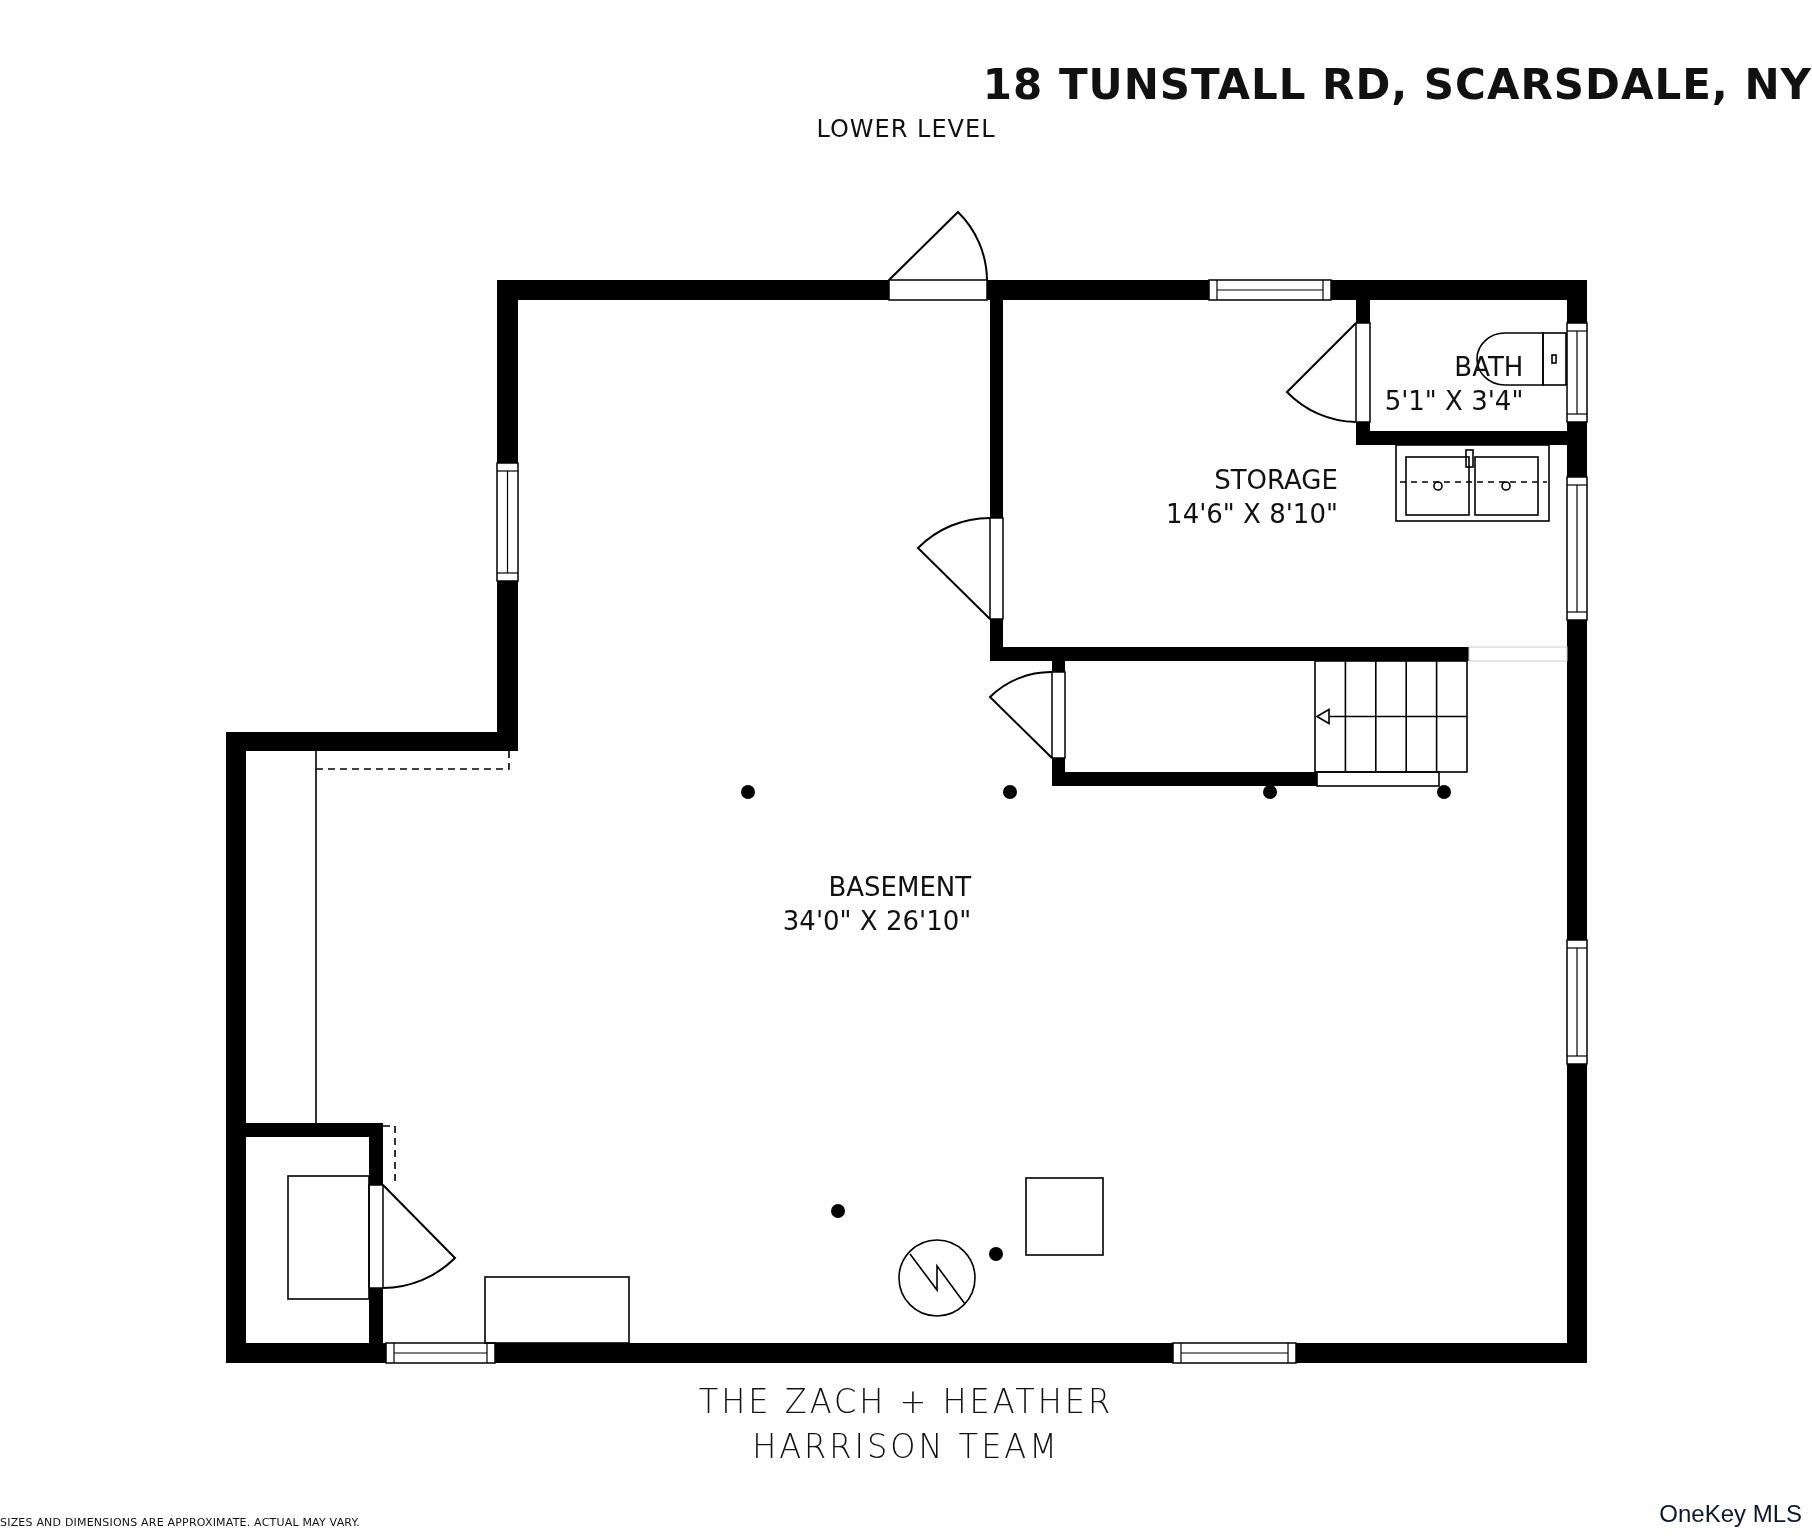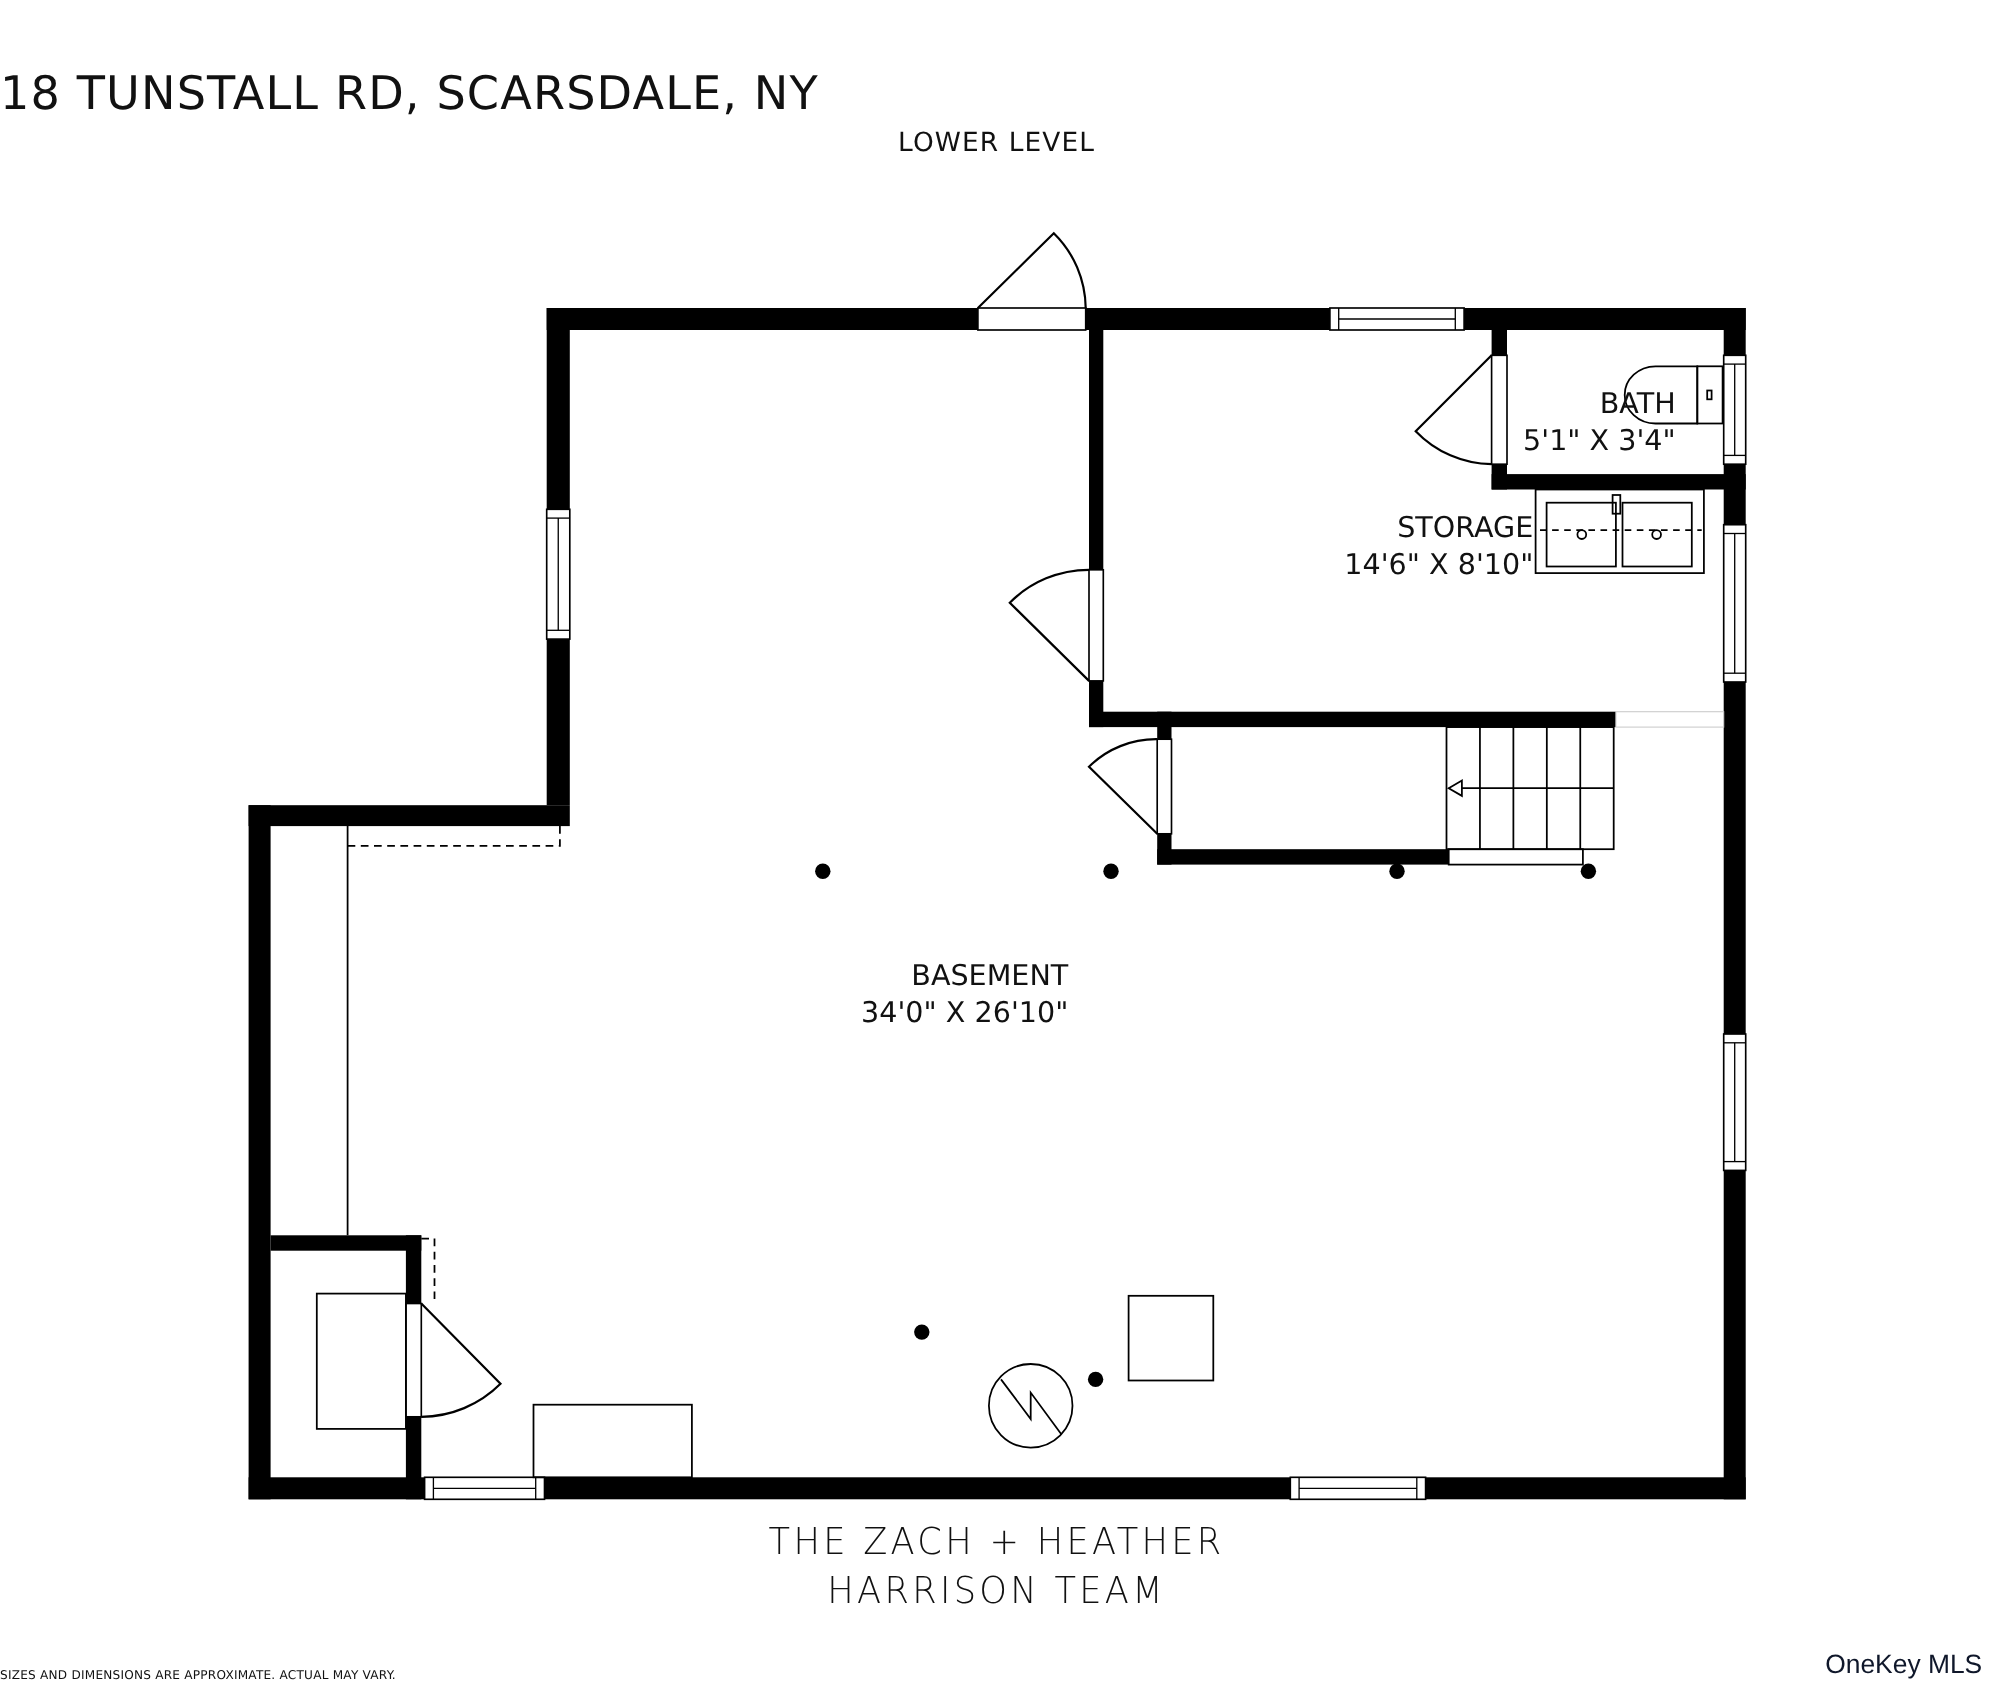--- a/index.html
+++ b/index.html
@@ -1,17 +1,17 @@
 <!DOCTYPE html>
 <html><head>
 <meta charset="utf-8">
 <style>
   html, body { margin: 0; padding: 0; background: #ffffff; }
   body { width: 1812px; height: 1536px; position: relative; overflow: hidden; font-family: "DejaVu Sans", sans-serif; color: #111; }
-  .title { position: absolute; left: 0; width: 1812px; top: 62px; text-align: left; font-size: 42px; letter-spacing: 1px; line-height: 46px; }
+  .title { position: absolute; left: 0; width: 1812px; top: 62px; text-align: right; font-size: 42px; letter-spacing: 1px; line-height: 46px; font-weight: bold; }
   .subtitle { position: absolute; left: 0; width: 1812px; top: 112px; text-align: center; font-size: 24px; letter-spacing: 1px; line-height: 34px; }
   .room-label { position: absolute; text-align: right; font-size: 26px; line-height: 34px; white-space: nowrap; transform: translateX(-50%); }
   .team1, .team2 { position: absolute; left: 0; width: 1812px; text-align: center; font-family: "DejaVu Sans", sans-serif; font-weight: 300; font-size: 32px; letter-spacing: 3px; transform: scaleY(1.05); }
   .team1 { top: 1382px; }
   .team2 { top: 1427px; }
   .disclaimer { position: absolute; left: 0; width: 1812px; top: 1482px; font-size: 11px; letter-spacing: 0.2px; margin-top: 34px; }
   .watermark { position: absolute; right: 10px; bottom: 8px; font-family: "Liberation Sans", sans-serif; font-size: 24px; color: #0f172a; }
   svg.plan { position: absolute; left: 0; top: 0; }
 </style>
 </head>
@@ -131,21 +131,21 @@
       <circle cx="996" cy="1254" r="7"></circle>
     </g>
 
   <rect x="1469" y="647" width="98" height="14" fill="none" stroke="#ccc" stroke-width="1"></rect>
 </svg>
 
 <div class="room-label" style="left:877px; top:870px;">
   <div>BASEMENT</div>
   <div>34'0" X 26'10"</div>
 </div>
-<div class="room-label" style="left:1308px; top:463px;">
+<div class="room-label" style="left:1252px; top:463px;">
   <div>STORAGE</div>
   <div>14'6" X 8'10"</div>
 </div>
 <div class="room-label" style="left:1454px; top:350px;">
   <div>BATH</div>
   <div>5'1" X 3'4"</div>
 </div>
 
 <div class="team1">THE ZACH + HEATHER</div>
 <div class="team2">HARRISON TEAM</div>

